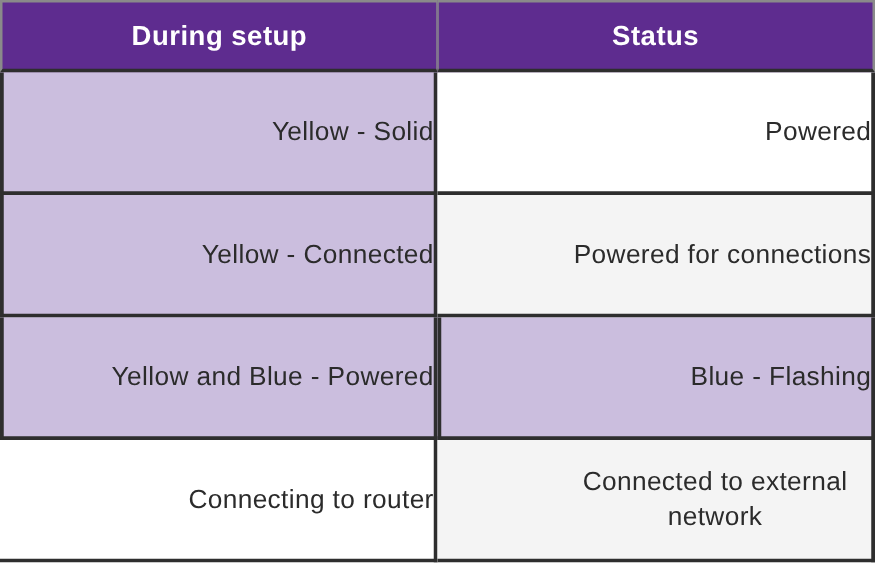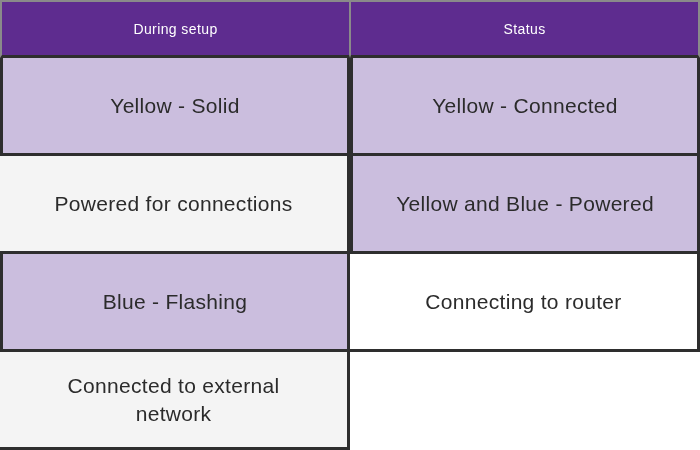--- a/index.html
+++ b/index.html
@@ -18,41 +18,42 @@
   }
   .cell {
     display: flex;
     align-items: center;
     justify-content: center;
     text-align: center;
   }
   .th {
     background: var(--header-bg, #5e2c8f);
     color: var(--header-text, #ffffff);
-    font-weight: normal;
-    font-size: 14px;
+    font-weight: bold;
+    font-size: 22px;
     letter-spacing: 0.4px;
   }
   .th-left {
     border-top: 2px solid var(--header-border, #8a8a8a);
     border-left: 2px solid var(--header-border, #8a8a8a);
     border-right: 1px solid var(--header-border, #8a8a8a);
     border-bottom: 3px solid var(--body-border, #2e2e2e);
   }
   .th-right {
     border-top: 2px solid var(--header-border, #8a8a8a);
     border-right: 2px solid var(--header-border, #8a8a8a);
     border-left: 1px solid var(--header-border, #8a8a8a);
     border-bottom: 3px solid var(--body-border, #2e2e2e);
   }
   .td {
     font-size: 21px;
     color: var(--body-text, #2b2b2b);
     line-height: 1.3;
     letter-spacing: 0.3px;
+    justify-content: flex-end;
   }
   .td-left {
     background: var(--left-col-bg, #cbbede);
     border-left: 3px solid var(--body-border, #2e2e2e);
     border-right: 3px solid var(--body-border, #2e2e2e);
     border-bottom: 3px solid var(--body-border, #2e2e2e);
   }
   .td-right {
     background: var(--right-col-bg-odd, #ffffff);
     border-right: 3px solid var(--body-border, #2e2e2e);
@@ -74,20 +75,23 @@
   <div class="cell th th-left">
     <span class="cell-text">During setup</span>
   </div>
   <div class="cell th th-right">
     <span class="cell-text">Status</span>
   </div>
 
   <div class="cell td td-left">
     <span class="cell-text">Yellow - Solid</span>
   </div>
+  <div class="cell td td-right">
+    <span class="cell-text">Powered</span>
+  </div>
 
   <div class="cell td td-left">
     <span class="cell-text">Yellow - Connected</span>
   </div>
   <div class="cell td td-right alt">
     <span class="cell-text">Powered for connections</span>
   </div>
 
   <div class="cell td td-left">
     <span class="cell-text">Yellow and Blue - Powered</span>

